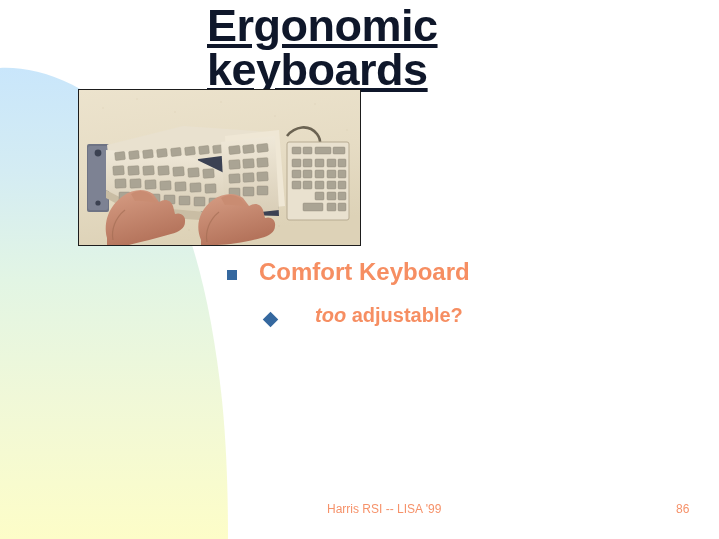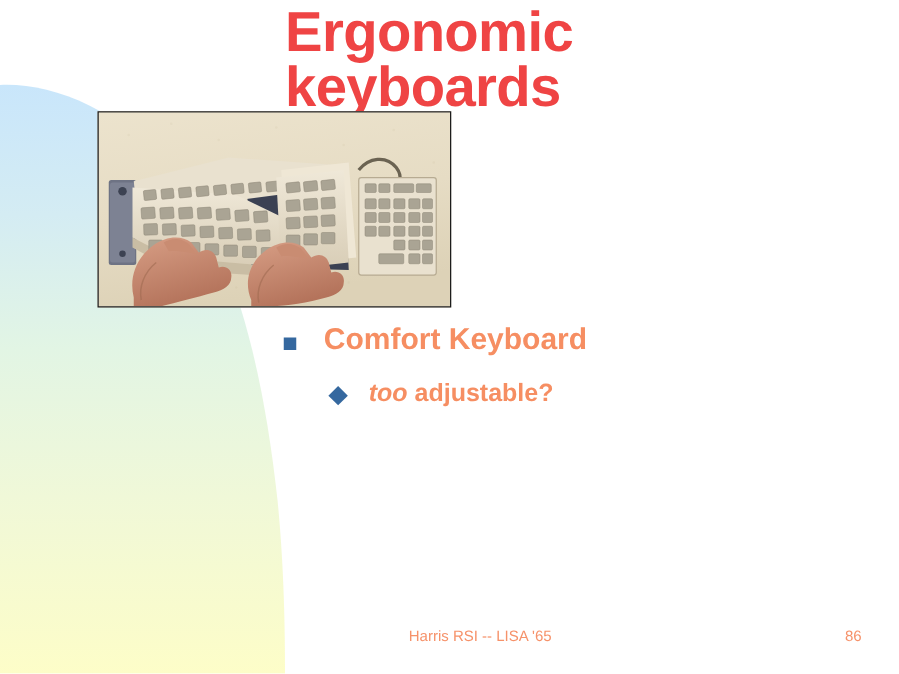--- a/index.html
+++ b/index.html
@@ -23,29 +23,30 @@
     position: absolute;
     left: 0;
     top: 0;
     width: 719px;
     height: 539px;
   }
 
   
   .title {
     position: absolute;
-    left: 228px;
+    left: 207px;
     top: 4px;
     width: 480px;
     font-size: 45px;
     line-height: 44px;
     font-weight: bold;
     letter-spacing: -0.5px;
-    color: #ef4444;
+    color: #0f172a;
     white-space: pre-line;
+    text-decoration: underline;
   }
 
   
   .photo-frame {
     position: absolute;
     left: 78px;
     top: 89px;
     width: 283px;
     height: 157px;
     border: 1px solid #1d1d1d;
@@ -77,21 +78,22 @@
     color: #f68e62;
     line-height: 28px;
     white-space: nowrap;
   }
 
   .bullet-l2 {
     position: absolute;
     left: 265px;
     top: 302px;
     display: flex;
-    align-items: flex-start;
+    align-items: center;
+    gap: 20px;
   }
   .marker-diamond {
     width: 11px;
     height: 11px;
     background: #35689f;
     transform: rotate(45deg);
     margin-top: 9px;
     flex: 0 0 auto;
   }
   .bullet-l2 .text {
@@ -313,16 +315,16 @@
   <div class="bullet-l1">
     <span class="marker-square"></span>
     <span class="text">Comfort Keyboard</span>
   </div>
 
   <div class="bullet-l2">
     <span class="marker-diamond"></span>
     <span class="text"><span class="emph">too</span><span> adjustable?</span></span>
   </div>
 
-  <div class="footer-note">Harris RSI -- LISA '65</div>
+  <div class="footer-note">Harris RSI -- LISA '99</div>
   <div class="footer-page">86</div>
 
 </div>
 
 </body></html>

